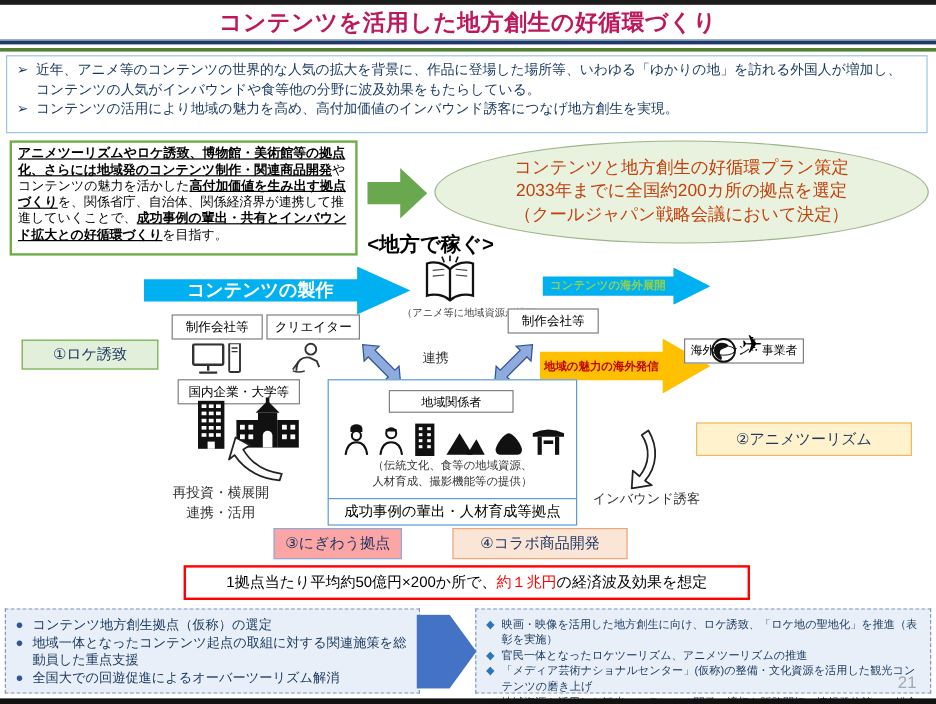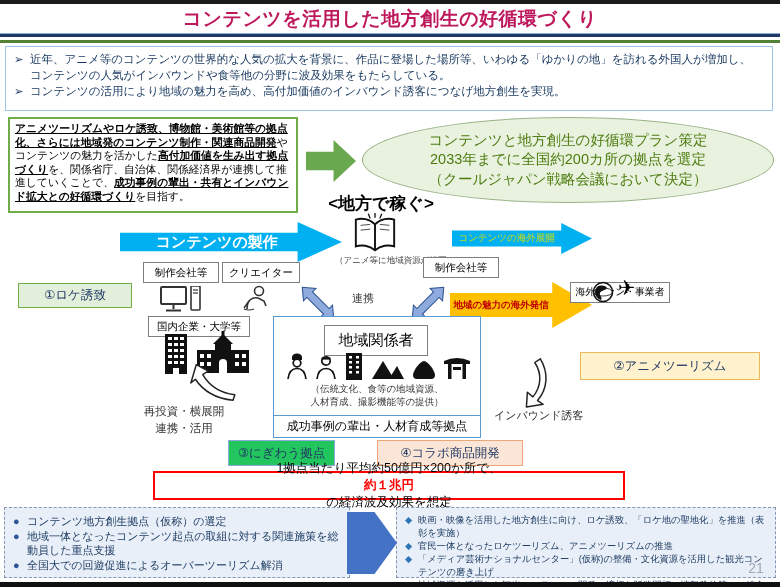--- a/index.html
+++ b/index.html
@@ -18,55 +18,55 @@
   .intro .bchar { flex:0 0 16px; color:#17375E; }
 
   .purpose { left:8px; top:117px; width:290px; height:96px; border:2px solid #70AD47; background:#fff; padding:3px 5px; font-size:10.8px; line-height:1.26; color:#000; }
   .purpose .u { text-decoration:underline;font-weight:bold; }
 
   .garrow { left:306px; top:140px; width:50px; height:42px; background:#6AA84F;
     clip-path:polygon(0 28%,55% 28%,55% 0,100% 50%,55% 100%,55% 72%,0 72%); }
 
   .oval { left:362px; top:117px; width:412px; height:86px; background:#E9F2DF; border:1.5px solid #9CB489; border-radius:50%;
     display:flex; flex-direction:column; justify-content:center; align-items:center; }
-  .oval div { color:#4d7c0f; font-size:14.5px; line-height:1.35; white-space:nowrap; }
-
-  .chihou { left:306px; top:192px; width:150px; text-align:center; font-size:17px; font-weight:bold; color:#000; }
+  .oval div { color:#c2410c; font-size:14.5px; line-height:1.35; white-space:nowrap; }
+
+  .chihou { left:306px; top:192px; width:150px; font-size:17px; font-weight:bold; color:#000; }
   .bookcap { left:325px; top:255px; width:140px; text-align:center; font-size:8.5px; color:#404040; }
 
   .blockarrow { display:flex; align-items:center; }
   .blockarrow span { width:80%; text-align:center; font-weight:bold; white-space:nowrap; }
   .a-prod { left:120px; top:222px; width:222px; height:40px; background:#00B0F0;
     clip-path:polygon(0 27%,80% 27%,80% 0,100% 50%,80% 100%,80% 73%,0 73%); }
   .a-prod span { color:#fff; font-size:15px;padding-left:16px; }
   .a-ovs { left:452px; top:223px; width:140px; height:31px; background:#00B0F0;
     clip-path:polygon(0 24%,78% 24%,78% 0,100% 50%,78% 100%,78% 76%,0 76%); }
   .a-ovs span { width:78%; color:#92D050; font-size:9.5px; }
   .a-app { left:450px; top:282px; width:142px; height:46px; background:#FFC000;
     clip-path:polygon(0 24%,72% 24%,72% 0,100% 50%,72% 100%,72% 76%,0 76%); }
   .a-app span { width:72%; color:#C00000; font-size:9.5px; }
 
   .wbox { background:#fff; border:1px solid #7F7F7F; display:flex; align-items:center; justify-content:center; font-size:10.5px; color:#000; white-space:nowrap; }
   .tag { display:flex; align-items:center; justify-content:center; font-size:12.5px; color:#203864; white-space:nowrap; }
   .tag1 { left:18px; top:283px; width:114px; height:25px; background:#E2EFDA; border:1.5px solid #70AD47; }
   .tag2 { left:580px; top:352px; width:180px; height:28px; background:#FFF2CC; border:1.5px solid #EDB95E; }
-  .tag3 { left:228px; top:440px; width:107px; height:26px; background:#22c55e; border:1.5px solid #8EAADB; }
+  .tag3 { left:228px; top:440px; width:107px; height:26px; background:#fca5a5; border:1.5px solid #8EAADB; }
   .tag4 { left:377px; top:440px; width:146px; height:26px; background:#FBE5D6; border:1.5px solid #E8A87C; }
 
   .hub { left:273px; top:316px; width:208px; height:100px; background:#fff; border:1.5px solid #5B9BD5; }
-  .hub-label { position:absolute; left:50px; top:8px; width:104px; height:31px; font-size:15px; }
+  .hub-label { position:absolute; left:50px; top:8px; width:104px; height:19px; font-size:10px; }
   .hub-icons { position:absolute; left:6px; top:31px; width:196px; height:32px; display:flex; align-items:flex-end; justify-content:center; gap:7px; }
   .hub-cap { position:absolute; left:0; top:66px; width:100%; text-align:center; font-size:9.5px; line-height:1.35; color:#333; }
   .hubfooter { left:273px; top:415px; width:208px; height:23px; background:#fff; border:1.5px solid #5B9BD5; display:flex; align-items:center; justify-content:center; font-size:12px; color:#000; white-space:nowrap; }
 
   .lbl { font-size:11px; color:#333; white-space:nowrap; }
   .reinvest { left:110px; top:403px; width:148px; text-align:center; font-size:11.5px; line-height:1.45; color:#333; }
 
-  .impact { left:153px; top:471px; width:472px; height:29px; border:2.5px solid #FF0000; background:#fff; display:flex; align-items:center; justify-content:center; font-size:12.5px; color:#000; white-space:nowrap;flex-direction:column; }
-  .impact .hl { color:#FF0000; font-weight:bold; }
+  .impact { left:153px; top:471px; width:472px; height:29px; border:2.5px solid #FF0000; background:#fff; display:flex; align-items:center; justify-content:center; font-size:12.5px; color:#000; white-space:nowrap; }
+  .impact .hl { color:#FF0000; font-weight:normal; }
 
   .bbox { background:#E9EFF8; border:1.2px dashed #8496B0; padding:6px 8px 4px 8px; }
   .bl { left:4px; top:507px; width:346px; height:71px; }
   .br { left:396px; top:507px; width:380px; height:71px; }
   .bbox .row { display:flex; color:#17375E; }
   .bl .row { font-size:11px; line-height:1.32; }
   .br .row { font-size:9.3px; line-height:1.4; }
   .bl .bchar { flex:0 0 14px; color:#2E5597; }
   .br .bchar { flex:0 0 13px; color:#2E75B6; }
 

